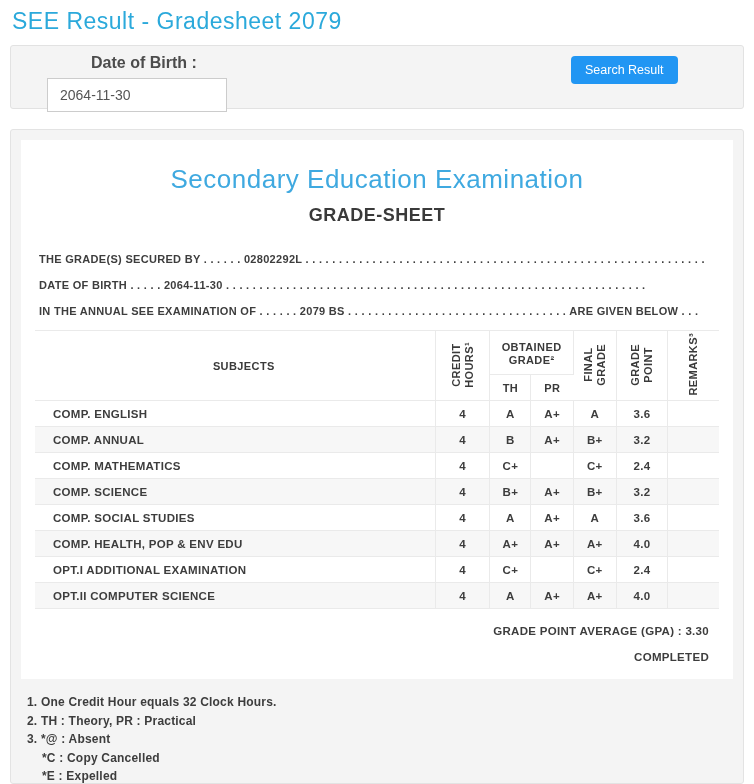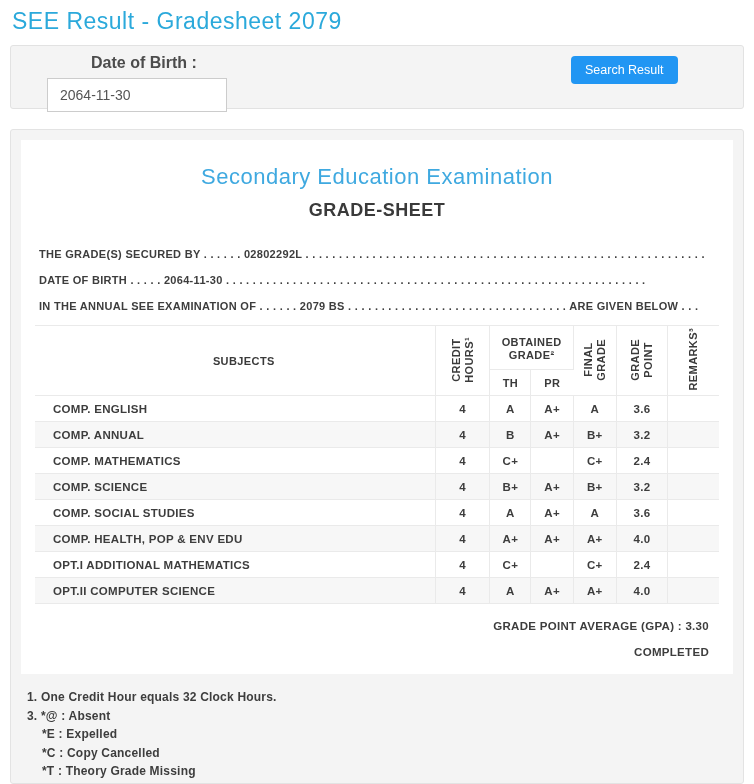--- a/index.html
+++ b/index.html
@@ -25,21 +25,21 @@
   .dob-input { width:180px; height:34px; }
   .search-button { position:absolute; left:560px; top:10px; background:#2196f3;
     color:#fff; border:none; border-radius:4px; font-family:inherit;
     font-size:12.5px; padding:7px 14px; cursor:pointer; }
 
   
   .result-panel { margin-top:20px; background:#f4f4f4; border:1px solid #e3e3e3;
     border-radius:3px; height:655px; padding:10px; }
   .sheet-card { background:#fff; padding:24px 14px 16px 14px; }
 
-  .exam-title { text-align:center; color:#3fa9e0; font-size:22px;
+  .exam-title { text-align:center; color:#3fa9e0; font-size:26px;
     font-weight:400; letter-spacing:0.5px; }
   .sheet-title { text-align:center; color:#3a3a3a; font-size:18px;
     font-weight:bold; letter-spacing:0.5px; margin-top:10px; }
 
   .intro-lines { margin:20px 4px 0 4px; }
   .intro-line { font-size:11px; font-weight:bold; color:#3d3d3d;
     letter-spacing:0.3px; white-space:nowrap; overflow:hidden;
     height:26px; line-height:26px; }
 
   
@@ -177,21 +177,21 @@
           <tr>
             <td class="subject-cell">COMP. HEALTH, POP &amp; ENV EDU</td>
             <td>4</td>
             <td>A+</td>
             <td>A+</td>
             <td>A+</td>
             <td>4.0</td>
             <td></td>
           </tr>
           <tr>
-            <td class="subject-cell">OPT.I ADDITIONAL MATHEMATICS</td>
+            <td class="subject-cell">OPT.I ADDITIONAL EXAMINATION</td>
             <td>4</td>
             <td>C+</td>
             <td></td>
             <td>C+</td>
             <td>2.4</td>
             <td></td>
           </tr>
           <tr>
             <td class="subject-cell">OPT.II COMPUTER SCIENCE</td>
             <td>4</td>
@@ -206,21 +206,22 @@
 
       <div class="summary">
         <div class="gpa-line">GRADE POINT AVERAGE (GPA) : 3.30</div>
         <div class="status-line">COMPLETED</div>
       </div>
 
     </div>
 
     <div class="footnotes">
       <div class="footnote">1. One Credit Hour equals 32 Clock Hours.</div>
+      <div class="footnote">2. TH : Theory, PR : Practical</div>
       <div class="footnote">3. *@ : Absent</div>
+      <div class="footnote indent">*C : Copy Cancelled</div>
       <div class="footnote indent">*E : Expelled</div>
-      <div class="footnote indent">*C : Copy Cancelled</div>
       <div class="footnote indent">*T : Theory Grade Missing</div>
 
     </div>
   </div>
 
 </div>
 
 </body></html>

